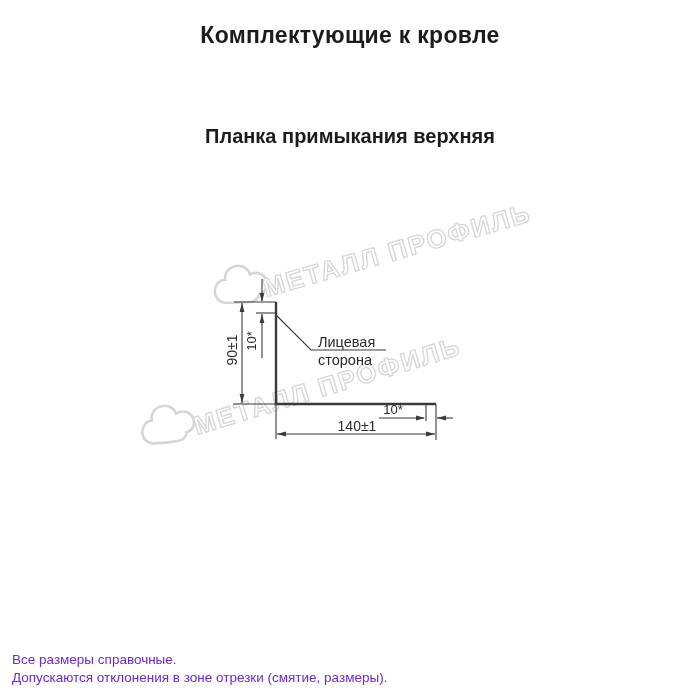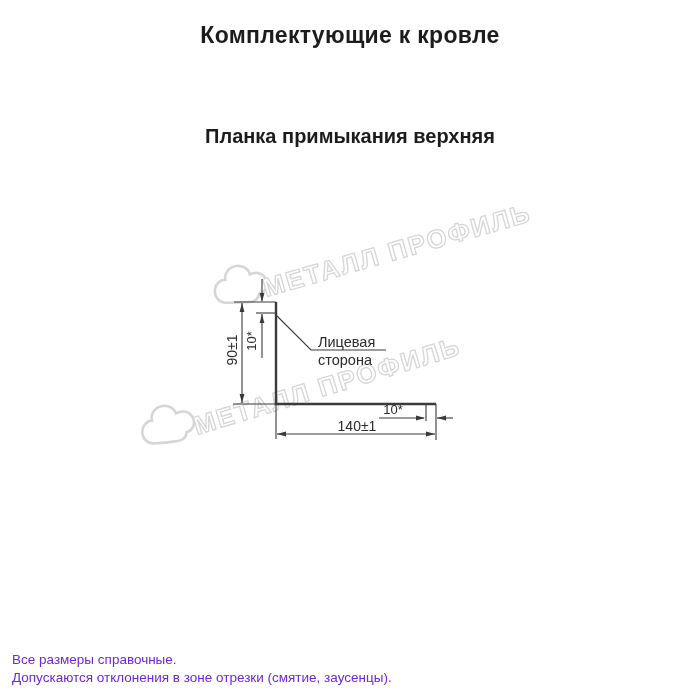--- a/index.html
+++ b/index.html
@@ -134,16 +134,16 @@
       <text class="dim-text-small" transform="translate(256,341) rotate(-90)" text-anchor="middle">10*</text>
       <text class="dim-text-small" x="393" y="414" text-anchor="middle">10*</text>
       <text class="dim-text" x="357" y="431" text-anchor="middle">140±1</text>
       <text class="callout-text" x="318" y="347">Лицевая</text>
       <text class="callout-text" x="318" y="365">сторона</text>
     </g>
   </svg>
 
   <div class="footnotes">
     <div>Все размеры справочные.</div>
-    <div>Допускаются отклонения в зоне отрезки (смятие, заусенцы).</div>
+    <div>Допускаются отклонения в зоне отрезки (смятие, размеры).</div>
   </div>
 
 </div>
 
 </body></html>

